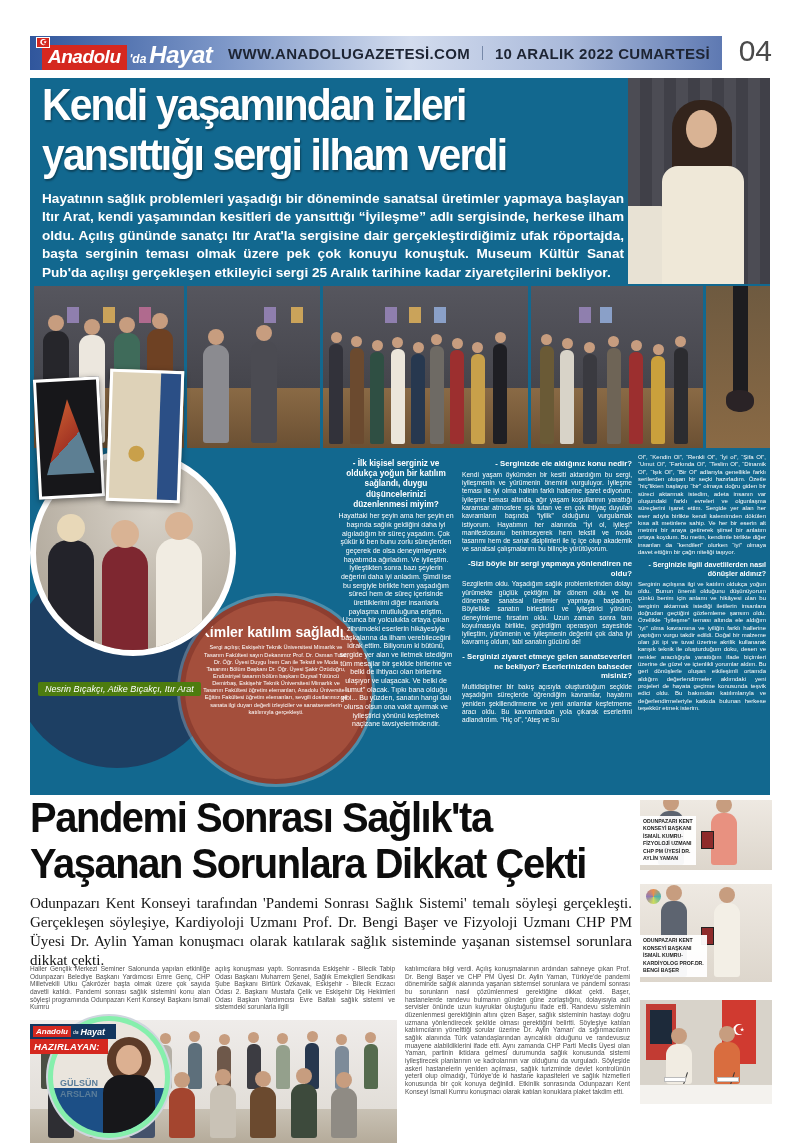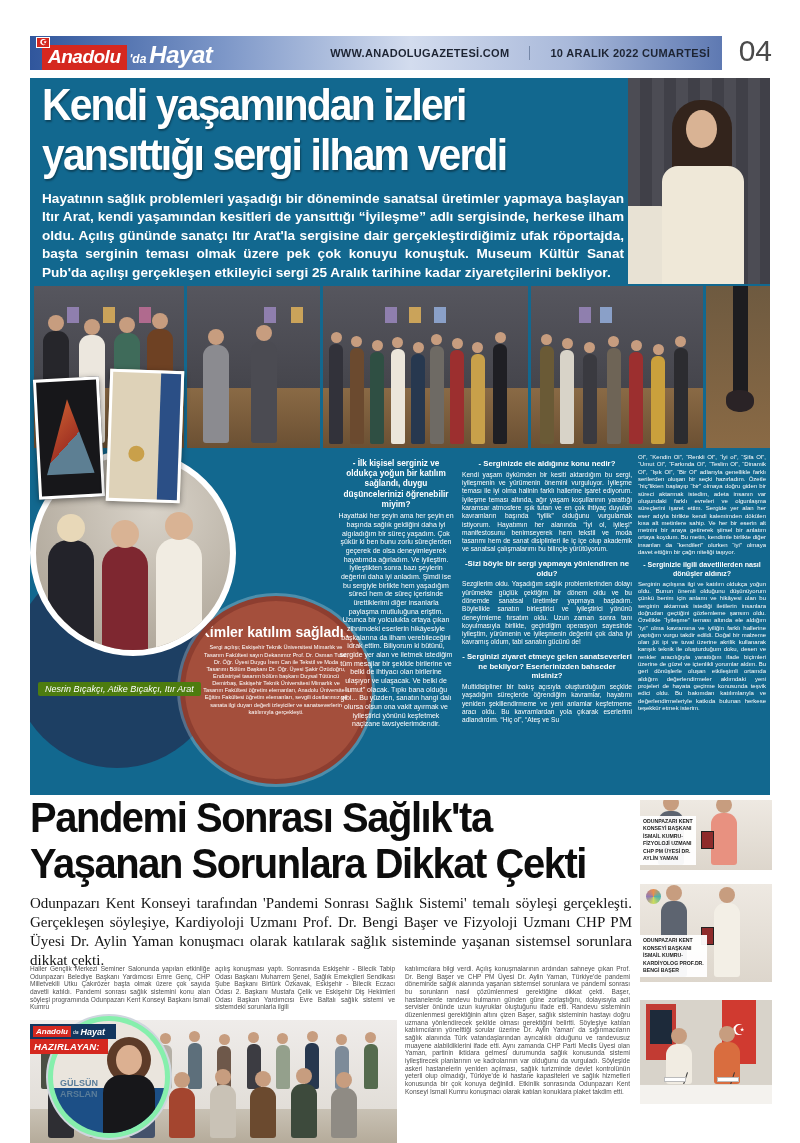--- a/index.html
+++ b/index.html
@@ -11,22 +11,22 @@
   .brandbar{position:absolute;left:30px;top:36px;width:692px;height:34px;
     background:linear-gradient(90deg,#30569c 0%,#7d97c8 28%,#d3dcee 55%,#a9b9da 78%,#5e79b2 100%);
     display:flex;align-items:center;justify-content:space-between;padding:0 12px;}
   .logo{display:flex;align-items:baseline;gap:3px;}
   .logo-box{position:relative;background:#d5281f;color:#fff;font-weight:bold;font-style:italic;
     font-size:19px;line-height:22px;padding:1px 6px 2px;letter-spacing:-.5px;}
   .flag{position:absolute;left:-6px;top:-8px;width:14px;height:11px;background:#d5281f;
     border:1px solid #fff;color:#fff;font-style:normal;font-size:8px;line-height:10px;text-align:center;}
   .logo-da{color:#fff;font-weight:bold;font-style:italic;font-size:12px;margin-top:16px;}
   .logo-hayat{color:#fff;font-weight:bold;font-style:italic;font-size:24px;letter-spacing:-.5px;}
-  .head-right{display:flex;align-items:center;gap:20px;color:#1d2433;font-weight:bold;
-    font-size:11px;letter-spacing:.3px;text-align:right;}
+  .head-right{display:flex;align-items:center;gap:12px;color:#1d2433;font-weight:bold;
+    font-size:15px;letter-spacing:.3px;text-align:right;}
   .vsep{width:1px;height:14px;background:#7688a8;}
   .pagenum{position:absolute;right:28px;top:34px;font-size:30px;color:#4a4a4a;}
 
   
   .art1{position:absolute;left:30px;top:78px;width:740px;height:748px;background:#12688f;
     color:#fff;overflow:hidden;}
   .a1-title{position:absolute;left:12px;top:2px;margin:0;font-size:44px;line-height:1.13;
     font-weight:800;letter-spacing:-2px;white-space:nowrap;transform:scaleX(.93);
     transform-origin:left top;text-shadow:1px 2px 2px rgba(0,0,0,.35);}
   .a1-lead{position:absolute;left:12px;top:112px;width:582px;margin:0;font-size:13.6px;
@@ -70,21 +70,21 @@
     background:#a44f3c;border:5px solid #8d3e30;box-shadow:0 0 0 3px rgba(255,255,255,.25);
     text-align:center;z-index:2;overflow:hidden;}
   .kimler-title{margin:24px 14px 4px;font-size:14px;font-weight:800;line-height:1.1;}
   .kimler-body{margin:0 18px;font-size:5.6px;line-height:1.28;}
 
   .col{position:absolute;top:376px;height:332px;overflow:hidden;z-index:3;}
   .c1{left:308px;width:116px;text-align:center;font-size:7px;line-height:1.24;}
   .c2{left:432px;width:170px;font-size:6.6px;line-height:1.26;text-align:justify;}
   .c3{left:608px;width:128px;font-size:6px;line-height:1.22;text-align:justify;}
   .col p{margin:0 0 5px;}
-  .col .q{font-weight:800;font-size:1.18em;margin:5px 0 2px;text-align:center;}
+  .col .q{font-weight:800;font-size:1.18em;margin:5px 0 2px;text-align:right;}
   .c1 .q{text-align:center;}
 
   
   .art2{position:absolute;left:0;top:795px;width:800px;height:348px;background:#fff;color:#111;}
   .a2-title{position:absolute;left:30px;top:0;margin:0;font-size:42px;line-height:1.1;font-weight:800;
     letter-spacing:-1.5px;color:#0d0d0d;white-space:nowrap;transform:scaleX(.95);transform-origin:left top;}
   .a2-lead{position:absolute;left:30px;top:99px;width:602px;margin:0;
     font-family:"Liberation Serif",serif;font-size:15px;line-height:1.26;color:#141414;text-align:justify;}
   .a2col{position:absolute;top:170px;font-size:6.5px;line-height:1.18;color:#4f4f4f;text-align:justify;overflow:hidden;}
   .a2c1{left:30px;width:180px;height:52px;}
@@ -225,21 +225,21 @@
       </div>
       <span class="circ-cap">Nesrin Bıçakçı, Atike Bıçakçı,  Itır Arat</span>
     </div>
 
     <div class="kimler">
       <div class="kimler-title">Kimler katılım sağladı?</div>
       <div class="kimler-body">Sergi açılışı; Eskişehir Teknik Üniversitesi Mimarlık ve Tasarım Fakültesi sayın Dekanımız Prof. Dr. Osman Tutal, Dr. Öğr. Üyesi Duygu İrem Can ile Tekstil ve Moda Tasarımı Bölüm Başkanı Dr. Öğr. Üyesi Şakir Özüdoğru, Endüstriyel tasarım bölüm başkanı Duysal Tütüncü Demirbaş, Eskişehir Teknik Üniversitesi Mimarlık ve Tasarım Fakültesi öğretim elemanları, Anadolu Üniversitesi Eğitim Fakültesi öğretim elemanları, sevgili dostlarımız ve sanata ilgi duyan değerli izleyiciler ve sanatseverlerin katılımıyla gerçekleşti.</div>
     </div>
 
     <div class="col c1">
-      <p class="q">- İlk kişisel serginiz ve oldukça yoğun bir katılım sağlandı, duygu düşüncelerinizi öğrenebilir miyim?</p>
+      <p class="q">- İlk kişisel serginiz ve oldukça yoğun bir katılım sağlandı, duygu düşüncelerinizi düzenlenmesi miyim?</p>
       <p class="a">Hayattaki her şeyin ama her şeyin en başında sağlık geldiğini daha iyi algıladığım bir süreç yaşadım. Çok şükür ki ben bunu zorlu süreçlerden geçerek de olsa deneyimleyerek hayatımda ağırladım. Ve iyileştim. İyileştikten sonra bazı şeylerin değerini daha iyi anladım. Şimdi ise bu sergiyle birlikte hem yaşadığım süreci hem de süreç içerisinde ürettiklerimi diğer insanlarla paylaşma mutluluğuna eriştim. Uzunca bir yolculukta ortaya çıkan zihnimdeki eserlerin hikâyesiyle başkalarına da ilham verebileceğini idrak ettim. Biliyorum ki bütünü, sergide yer alan ve iletmek istediğim tüm mesajlar bir şekilde birilerine ve belki de ihtiyacı olan birilerine ulaşıyor ve ulaşacak. Ve belki de “umut” olacak. Tıpkı bana olduğu gibi... Bu yüzden, sanatın hangi dalı olursa olsun ona vakit ayırmak ve iyileştirici yönünü keşfetmek naçizane tavsiyelerimdendir.</p>
     </div>
     <div class="col c2">
       <p class="q">- Serginizde ele aldığınız konu nedir?</p>
       <p class="a">Kendi yaşam öykümden bir kesiti aktardığım bu sergi, iyileşmenin ve yürümenin önemini vurguluyor. İyileşme teması ile iyi olma halinin farklı hallerine işaret ediyorum. İyileşme teması altında, ağır yaşam koşullarının yarattığı karamsar atmosfere ışık tutan ve en çok ihtiyaç duyulan kavramların başında “iyilik” olduğunu vurgulamak istiyorum. Hayatımın her alanında “İyi ol, iyileş!” manifestosunu benimseyerek hem tekstil ve moda tasarımı hem de sanat disiplinleri ile iç içe olup akademik ve sanatsal çalışmalarımı bu bilinçle yürütüyorum.</p>
       <p class="q">-Sizi böyle bir sergi yapmaya yönlendiren ne oldu?</p>
       <p class="a">Sezgilerim oldu. Yaşadığım sağlık problemlerinden dolayı yürümekte güçlük çektiğim bir dönem oldu ve bu dönemde sanatsal üretimler yapmaya başladım. Böylelikle sanatın birleştirici ve iyileştirici yönünü deneyimleme fırsatım oldu. Uzun zaman sonra tanı koyulmasıyla birlikte, geçirdiğim operasyon sayesinde iyileştim, yürümenin ve iyileşmenin değerini çok daha iyi kavramış oldum, tabi sanatın gücünü de!</p>
       <p class="q">- Serginizi ziyaret etmeye gelen sanatseverleri ne bekliyor? Eserlerinizden bahseder misiniz?</p>
       <p class="a">Multidisipliner bir bakış açısıyla oluşturduğum seçkide yaşadığım süreçlerde öğrendiğim kavramlar, hayatımı yeniden şekillendirmeme ve yeni anlamlar keşfetmeme aracı oldu. Bu kavramlardan yola çıkarak eserlerimi adlandırdım. “Hiç ol”, “Ateş ve Su</p>
     </div>

